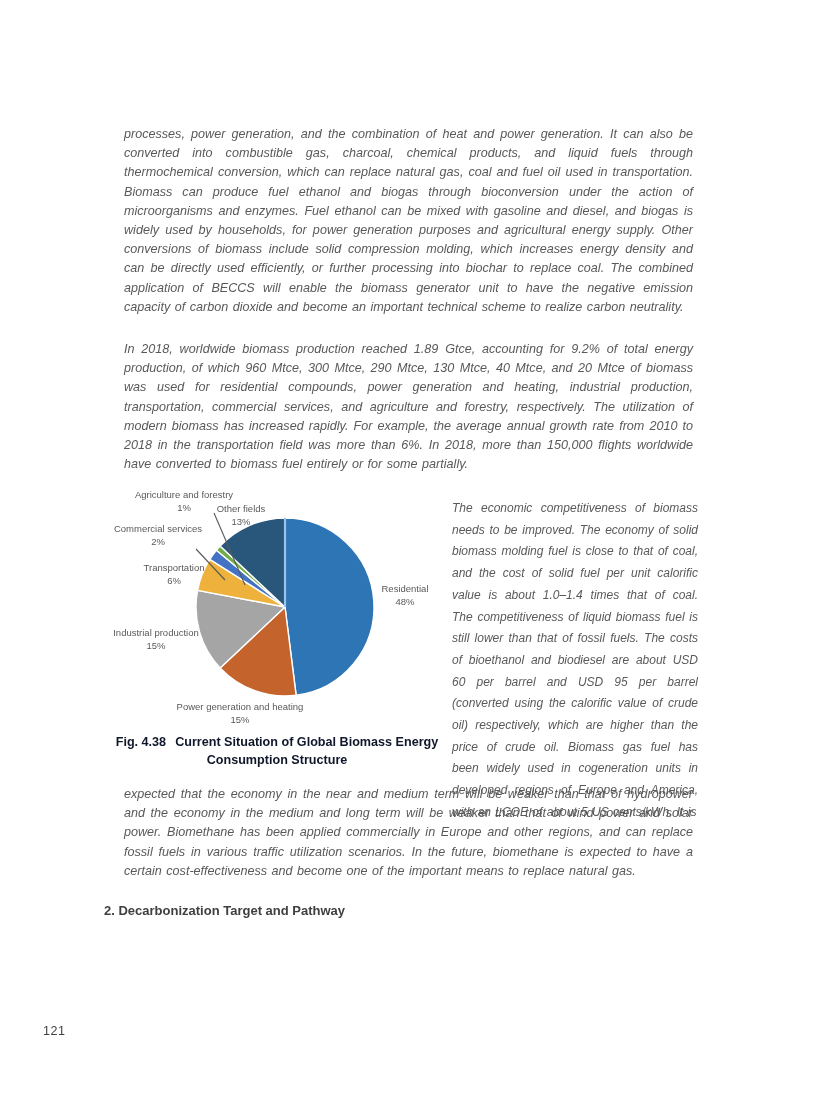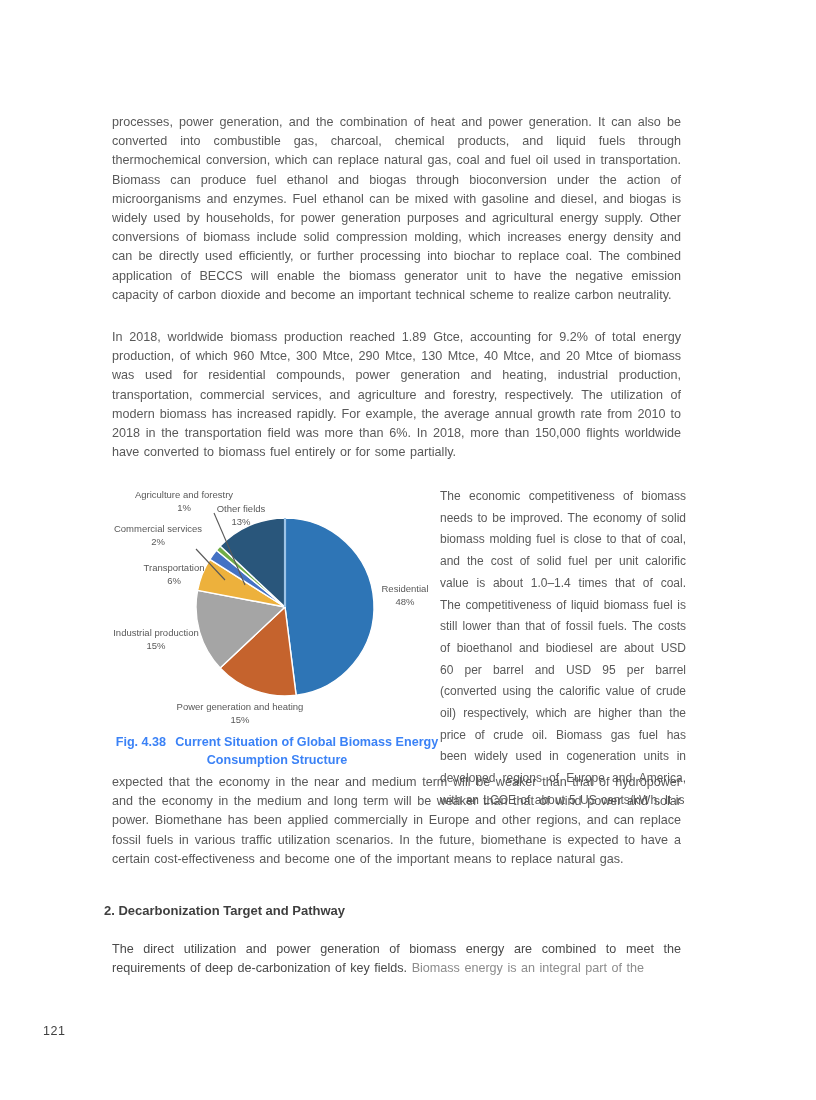--- a/index.html
+++ b/index.html
@@ -6,27 +6,28 @@
   .page{
     position:relative;
     width:816px;height:1100px;
     background:#ffffff;
     font-family:"Liberation Sans","DejaVu Sans",sans-serif;
     overflow:hidden;
   }
   .body{
     position:absolute;
     left:112px;width:569px;
-    margin:0;
+    margin:12px;
     font-size:12.6px;
     line-height:19.2px;
     color:#595959;
     text-align:justify;
     hyphens:none;
     word-spacing:1px;
+    font-style:italic;
   }
   .p1{top:113px;}
   .p2{top:328px;}
   .right-col{
     left:440px;width:246px;
     top:486px;
     font-size:12px;
     line-height:21.7px;
   }
   .p4{top:773px;}
@@ -80,27 +81,24 @@
         <text x="44" y="154" text-anchor="middle" fill="#595959" font-size="9.5"><tspan x="44" dy="0">Industrial production</tspan><tspan x="44" dy="13">15%</tspan></text>
         <text x="62" y="89" text-anchor="middle" fill="#595959" font-size="9.5"><tspan x="62" dy="0">Transportation</tspan><tspan x="62" dy="13">6%</tspan></text>
         <text x="46" y="50" text-anchor="middle" fill="#595959" font-size="9.5"><tspan x="46" dy="0">Commercial services</tspan><tspan x="46" dy="13">2%</tspan></text>
         <text x="72" y="16" text-anchor="middle" fill="#595959" font-size="9.5"><tspan x="72" dy="0">Agriculture and forestry</tspan><tspan x="72" dy="13">1%</tspan></text>
         <text x="129" y="30" text-anchor="middle" fill="#595959" font-size="9.5"><tspan x="129" dy="0">Other fields</tspan><tspan x="129" dy="13">13%</tspan></text>
       </svg>
   </div>
 
   <p class="body right-col">The economic competitiveness of biomass needs to be improved. The economy of solid biomass molding fuel is close to that of coal, and the cost of solid fuel per unit calorific value is about 1.0–1.4 times that of coal. The competitiveness of liquid biomass fuel is still lower than that of fossil fuels. The costs of bioethanol and biodiesel are about USD 60 per barrel and USD 95 per barrel (converted using the calorific value of crude oil) respectively, which are higher than the price of crude oil. Biomass gas fuel has been widely used in cogeneration units in developed regions of Europe and America, with an LCOE of about 5 US cents/kWh. It is</p>
 
-  <div class="figure-caption" style="color: #3b82f6; text-align: center;">
+  <div class="figure-caption" style="color: #0f172a; text-align: center;">
     <span class="fig-label">Fig. 4.38</span><span>Current Situation of Global Biomass Energy Consumption Structure</span>
   </div>
 
   <p class="body p4">expected that the economy in the near and medium term will be weaker than that of hydropower and the economy in the medium and long term will be weaker than that of wind power and solar power. Biomethane has been applied commercially in Europe and other regions, and can replace fossil fuels in various traffic utilization scenarios. In the future, biomethane is expected to have a certain cost-effectiveness and become one of the important means to replace natural gas.</p>
 
   <h3 class="heading">2. Decarbonization Target and Pathway</h3>
 
-  <p class="body p5">
-    <span class="lead">The direct utilization and power generation of biomass energy are combined to meet the requirements of deep de-carbonization of key fields. </span><span class="rest">Biomass energy is an integral part of the</span>
-  </p>
 
   <div class="pagenum">121</div>
 
 </div>
 
 </body></html>

